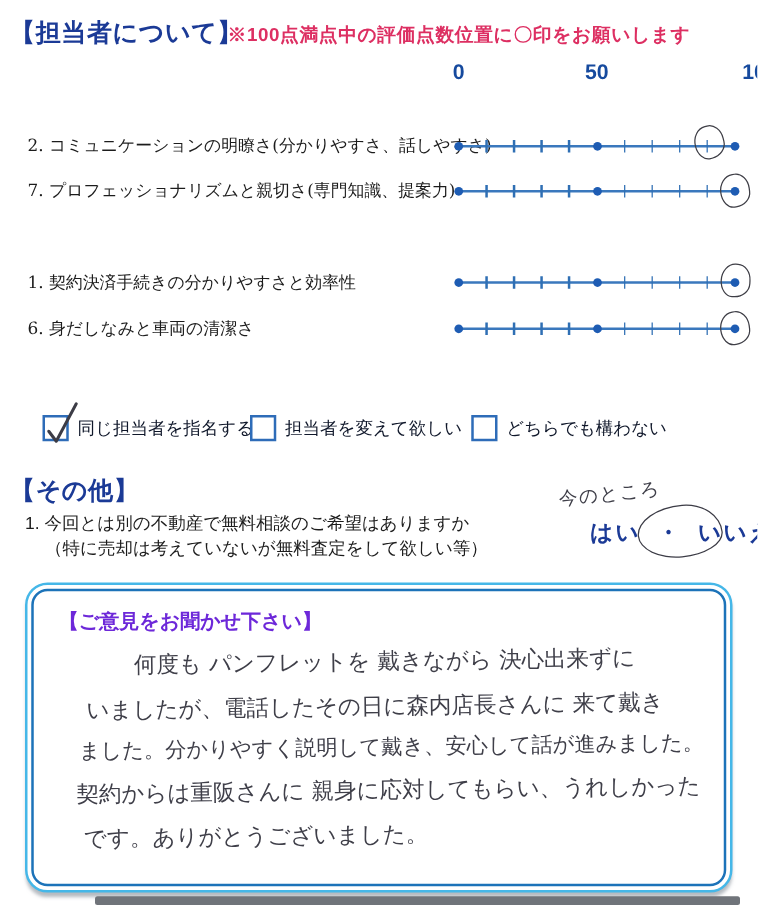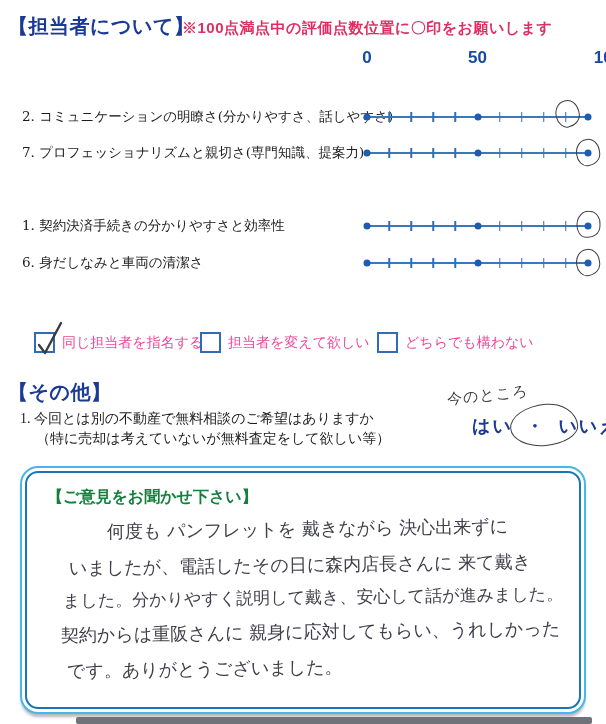--- a/index.html
+++ b/index.html
@@ -62,27 +62,27 @@
   .choice{position:absolute;top:332px;height:26px;}
   .choice-box{
     position:absolute;left:0;top:0;width:21px;height:21px;
     border:2px solid #2e6cb8;background:#fff;box-sizing:border-box;
   }
   .choice-box svg{display:none;position:absolute;left:-1px;top:-13px;overflow:visible;}
   .choice-box.checked svg{display:block;}
   .choice-label{
     position:absolute;left:28px;top:2px;
     font-family:"DejaVu Serif","Liberation Serif",serif;
-    font-size:14px;color:#ec4899;white-space:nowrap;
+    font-size:14px;color:#0f172a;white-space:nowrap;
   }
   .choice1{left:34px;} .choice2{left:200px;} .choice3{left:377px;}
   
   .q-other{
     position:absolute;
-    font-family:Liberation Serif, serif;
+    font-family:Liberation Sans, sans-serif;
     font-size:14px;color:#1c1c1c;white-space:nowrap;
   }
   .hand-note{
     position:absolute;left:447px;top:386px;
     color:#3f3f49;font-size:15px;letter-spacing:1px;
     transform:rotate(-6deg);
     font-family:"DejaVu Sans",sans-serif;
   }
   .yesno{
     position:absolute;left:452px;top:414px;
@@ -103,21 +103,21 @@
     border:2.5px solid #45b7e8;border-radius:18px;box-sizing:border-box;
     box-shadow:0 4px 3px -1px rgba(120,130,140,0.55);
     background:#fff;
   }
   .comment-inner{
     position:absolute;left:3px;top:3px;right:3px;bottom:3px;
     border:2.5px solid #1c73b9;border-radius:13px;
   }
   .comment-title{
     position:absolute;left:20px;top:14px;
-    color:#15803d;font-weight:bold;font-size:16px;
+    color:#6d28d9;font-weight:bold;font-size:16px;
     font-family:"Liberation Sans",sans-serif;
     text-align:right;
   }
   .hw{position:absolute;color:#3f3f49;font-size:18px;white-space:nowrap;
     font-family:"DejaVu Sans",sans-serif;transform:rotate(-0.8deg);}
   .hw1{left:80px;top:44px;}
   .hw2{left:42px;top:80px;}
   .hw3{left:36px;top:113px;font-size:17px;}
   .hw4{left:34px;top:147px;}
   .hw5{left:40px;top:184px;}

